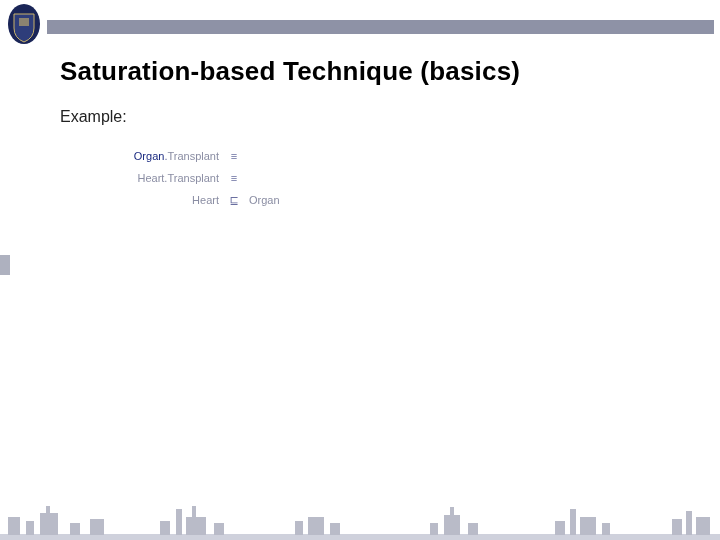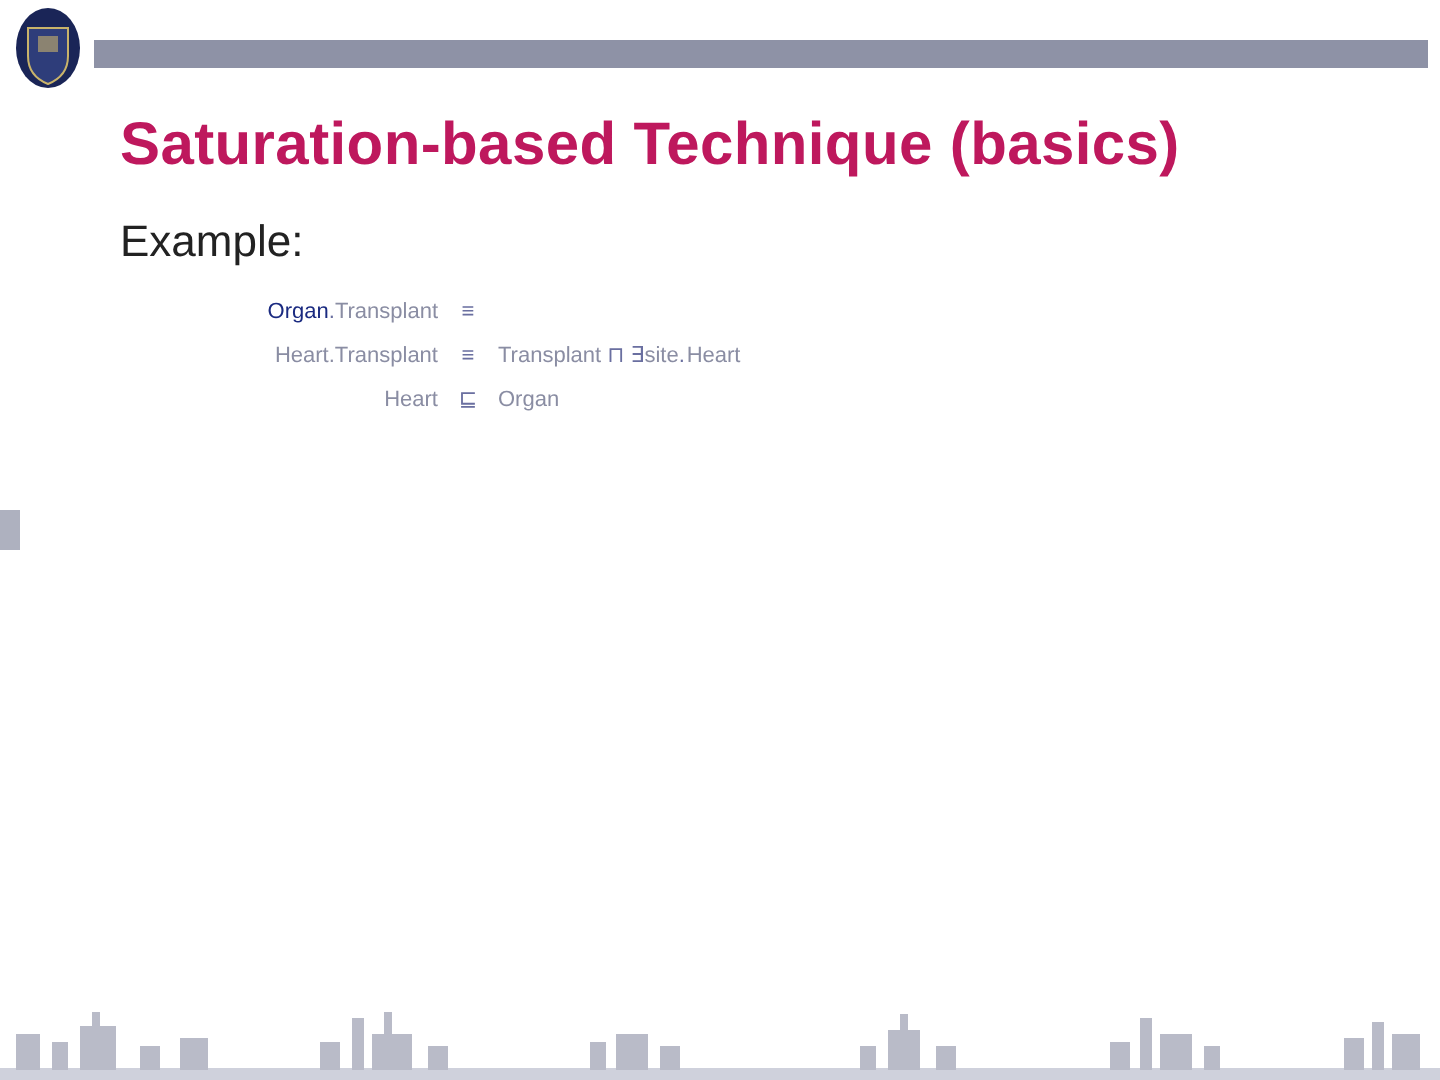--- a/index.html
+++ b/index.html
@@ -25,31 +25,31 @@
     position: absolute;
     left: 47px; right: 6px; top: 20px;
     height: 14px;
     background: #8e92a6;
   }
 
   
   .slide-title {
     position: absolute;
     left: 60px; top: 56px;
-    font-size: 30px;
+    font-size: 26px;
     font-weight: bold;
-    color: #be185d;
+    color: #000000;
     letter-spacing: 0.2px;
   }
 
   
   .example-label {
     position: absolute;
     left: 60px; top: 108px;
-    font-size: 22px;
+    font-size: 16px;
     color: #222;
   }
 
   .axioms {
     position: absolute;
     top: 145px;
     left: 0; right: 0;
   }
   .axiom-row {
     display: flex;
@@ -158,25 +158,20 @@
       <span class="c-navy">Organ</span><span class="dot">.</span><span class="c-grey">Transplant</span>
     </span>
     <span class="op">≡</span>
   </div>
 
   <div class="axiom-row">
     <span class="lhs">
       <span class="c-grey">Heart.Transplant</span>
     </span>
     <span class="op">≡</span>
-    <span class="rhs">
-      <span class="c-grey">Transplant</span>
-      <span class="c-op">⊓</span>
-      <span class="c-quant">∃</span><span class="c-grey">site</span><span class="dot">. </span><span class="c-grey">Heart</span>
-    </span>
   </div>
 
   <div class="axiom-row">
     <span class="lhs">
       <span class="c-grey">Heart</span>
     </span>
     <span class="op">⊑</span>
     <span class="rhs">
       <span class="c-grey">Organ</span>
     </span>

